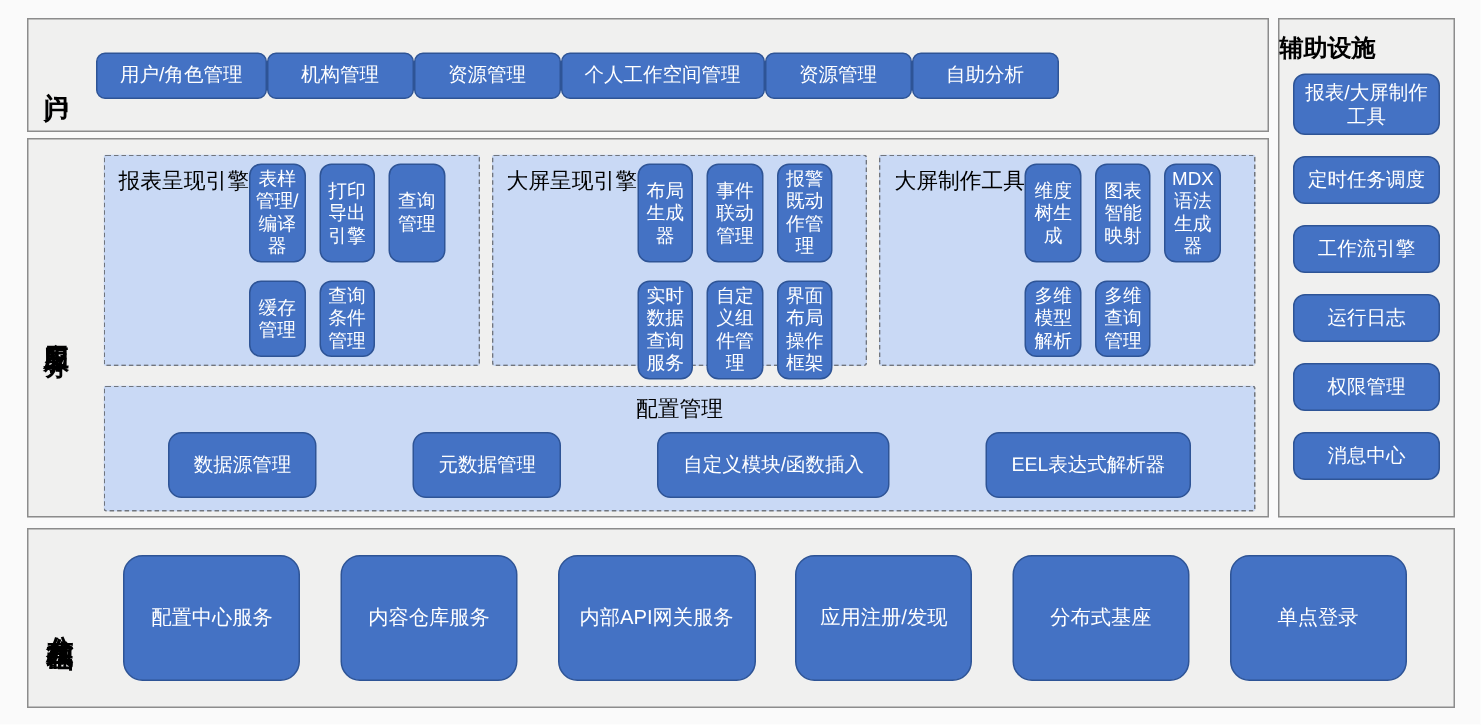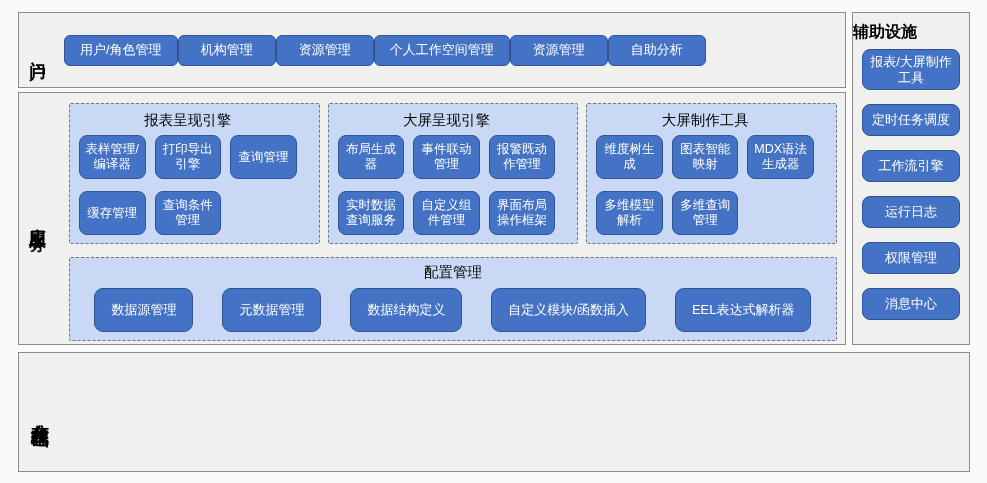--- a/index.html
+++ b/index.html
@@ -67,21 +67,21 @@
   
   .services-body { position: absolute; left: 50px; right: 8px; top: 10px; bottom: 7px; }
   .engine-row { display: flex; gap: 8px; height: 141px; }
   .engine-group {
     flex: 1;
     background: var(--group-fill, #c9d9f5);
     border: 1px dashed var(--group-border, #70757d);
     border-radius: 2px;
     padding: 5px 22px 8px 9px;
     display: flex;
-    flex-direction: column;
+    flex-direction: row;
   }
   .group-title {
     text-align: center;
     font-size: 14.5px;
     color: var(--title-color, #000);
     padding: 2px 0 5px 0;
   }
   .group-grid {
     flex: 1;
     display: grid;
@@ -198,21 +198,20 @@
             </div>
         </div>
 
       </div>
 
       <div class="config-group">
         <div class="group-title">配置管理</div>
         <div class="config-row">
             <div class="btn">数据源管理</div>
             <div class="btn">元数据管理</div>
-            <div class="btn">数据结构定义</div>
             <div class="btn">自定义模块/函数插入</div>
             <div class="btn">EEL表达式解析器</div>
           </div>
       </div>
     </div>
   </section>
 
   <section class="band aux">
     <div class="aux-title">辅助设施</div>
     <div class="aux-col">
@@ -220,15 +219,23 @@
         <div class="btn">定时任务调度</div>
         <div class="btn">工作流引擎</div>
         <div class="btn">运行日志</div>
         <div class="btn">权限管理</div>
         <div class="btn">消息中心</div>
       </div>
   </section>
 
   <section class="band foundation">
     <div class="vlabel">分布式基础</div>
+    <div class="foundation-row">
+        <div class="btn">配置中心服务</div>
+        <div class="btn">内容仓库服务</div>
+        <div class="btn">内部API网关服务</div>
+        <div class="btn">应用注册/发现</div>
+        <div class="btn">分布式基座</div>
+        <div class="btn">单点登录</div>
+      </div>
   </section>
 
 </div>
 
 </body></html>

